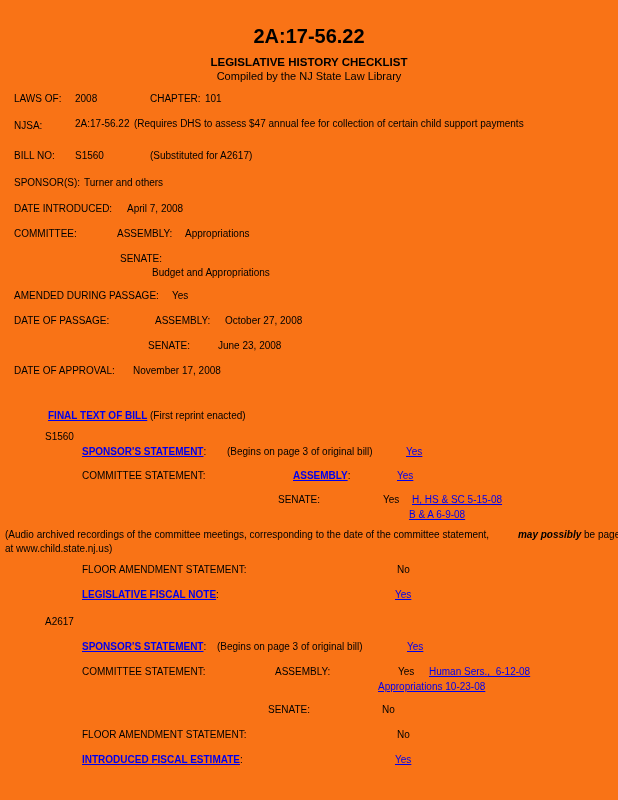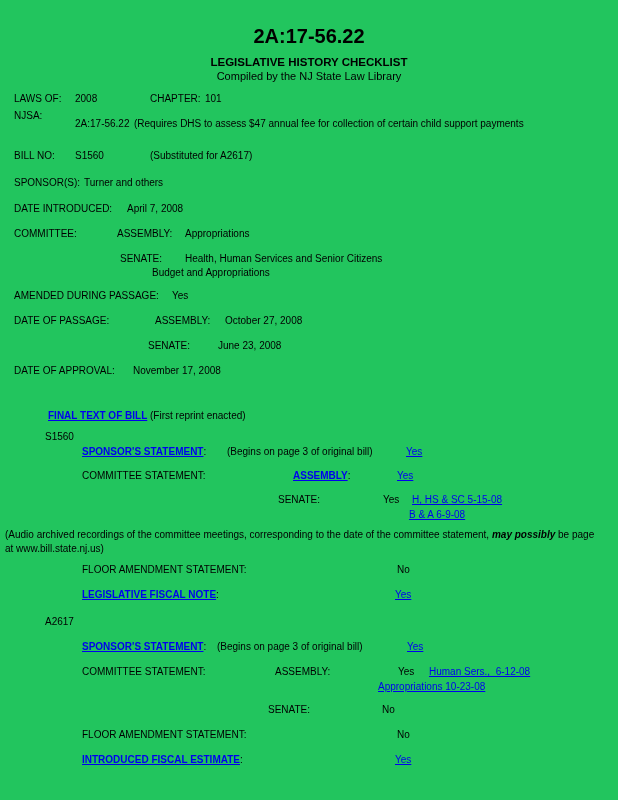--- a/index.html
+++ b/index.html
@@ -1,63 +1,62 @@
 <!DOCTYPE html>
 <html><head>
 <meta charset="utf-8">
 <style>
   html,body { margin:0; padding:0; background:#ffffff; }
   .page {
-    position:relative; width:618px; height:800px; background:#22c55e;
+    position:relative; width:618px; height:800px; background:#f97316;
     font-family:"Liberation Sans", sans-serif; font-size:10px; color:#000000;
     overflow:hidden;
   }
   .t { position:absolute; white-space:pre; line-height:12px; }
   .b { font-weight:normal; }
   .center { left:0; width:618px; text-align:center; }
   .doc-title { font-size:20px; font-weight:bold; }
   .sub-title { font-size:11.5px; font-weight:bold; }
   .sub-sub { font-size:11px; }
   a.lnk { color:#0000EE; text-decoration:underline; cursor:pointer; }
   a.lnk.b { font-weight:bold; }
-  .em-bi { font-weight:bold; font-style:italic; }
+  .em-bi { font-weight:bold; font-style:italic;margin-left:26px; }
 </style>
 </head>
 <body>
 
 <div class="page">
 
   <div class="t center doc-title" style="top:30px">2A:17-56.22</div>
   <div class="t center sub-sub" style="top:70px">Compiled by the NJ State Law Library</div>
   <div class="t center sub-title" style="top:56px">LEGISLATIVE HISTORY CHECKLIST</div>
 
   <span class="t b" style="left:14px; top:93px">LAWS OF:</span>
   <span class="t" style="left:75px; top:93px">2008</span>
   <span class="t b" style="left:150px; top:93px">CHAPTER:</span>
   <span class="t" style="left:205px; top:93px">101</span>
 
-  <span class="t b" style="left:14px; top:110px">NJSA:</span>
+  <span class="t b" style="left:14px; top:120px">NJSA:</span>
   <span class="t" style="left:75px; top:118px">2A:17-56.22</span>
   <span class="t" style="left:134px; top:118px">(Requires DHS to assess $47 annual fee for collection of certain child support payments</span>
 
   <span class="t b" style="left:14px; top:150px">BILL NO:</span>
   <span class="t" style="left:75px; top:150px">S1560</span>
   <span class="t" style="left:150px; top:150px">(Substituted for A2617)</span>
 
   <span class="t b" style="left:14px; top:177px">SPONSOR(S):</span>
   <span class="t" style="left:84px; top:177px">Turner and others</span>
 
   <span class="t b" style="left:14px; top:203px">DATE INTRODUCED:</span>
   <span class="t" style="left:127px; top:203px">April 7, 2008</span>
 
   <span class="t b" style="left:14px; top:228px">COMMITTEE:</span>
   <span class="t b" style="left:117px; top:228px">ASSEMBLY:</span>
   <span class="t" style="left:185px; top:228px">Appropriations</span>
   <span class="t b" style="left:120px; top:253px">SENATE:</span>
-  <span class="t" style="left:185px; top:253px">Health, Human Services and Senior Citizens</span>
   <span class="t" style="left:152px; top:267px">Budget and Appropriations</span>
 
   <span class="t b" style="left:14px; top:290px">AMENDED DURING PASSAGE:</span>
   <span class="t" style="left:172px; top:290px">Yes</span>
 
   <span class="t b" style="left:14px; top:315px">DATE OF PASSAGE:</span>
   <span class="t b" style="left:155px; top:315px">ASSEMBLY:</span>
   <span class="t" style="left:225px; top:315px">October 27, 2008</span>
   <span class="t b" style="left:148px; top:340px">SENATE:</span>
   <span class="t" style="left:218px; top:340px">June 23, 2008</span>
@@ -78,21 +77,21 @@
   <span class="t b" style="left:82px; top:470px">COMMITTEE STATEMENT:</span>
   <span class="t" style="left:293px; top:470px"><a class="lnk b">ASSEMBLY</a><span class="b">:</span></span>
   <span class="t" style="left:397px; top:470px"><a class="lnk">Yes</a></span>
 
   <span class="t b" style="left:278px; top:494px">SENATE:</span>
   <span class="t" style="left:383px; top:494px">Yes</span>
   <span class="t" style="left:412px; top:494px"><a class="lnk">H, HS &amp; SC 5-15-08</a></span>
   <span class="t" style="left:409px; top:509px"><a class="lnk">B &amp; A 6-9-08</a></span>
 
   <span class="t" style="left:5px; top:529px"><span>(Audio archived recordings of the committee meetings, corresponding to the date of the committee statement, </span><span class="em-bi">may possibly</span><span> be page</span></span>
-  <span class="t" style="left:5px; top:543px">at www.bill.state.nj.us)</span>
+  <span class="t" style="left:5px; top:543px">at www.child.state.nj.us)</span>
 
   <span class="t b" style="left:82px; top:564px">FLOOR AMENDMENT STATEMENT:</span>
   <span class="t" style="left:397px; top:564px">No</span>
 
   <span class="t" style="left:82px; top:589px"><a class="lnk b">LEGISLATIVE FISCAL NOTE</a><span class="b">:</span></span>
   <span class="t" style="left:395px; top:589px"><a class="lnk">Yes</a></span>
 
   <span class="t b" style="left:45px; top:616px">A2617</span>
 
   <span class="t" style="left:82px; top:641px"><a class="lnk b">SPONSOR'S STATEMENT</a><span class="b">:</span></span>

